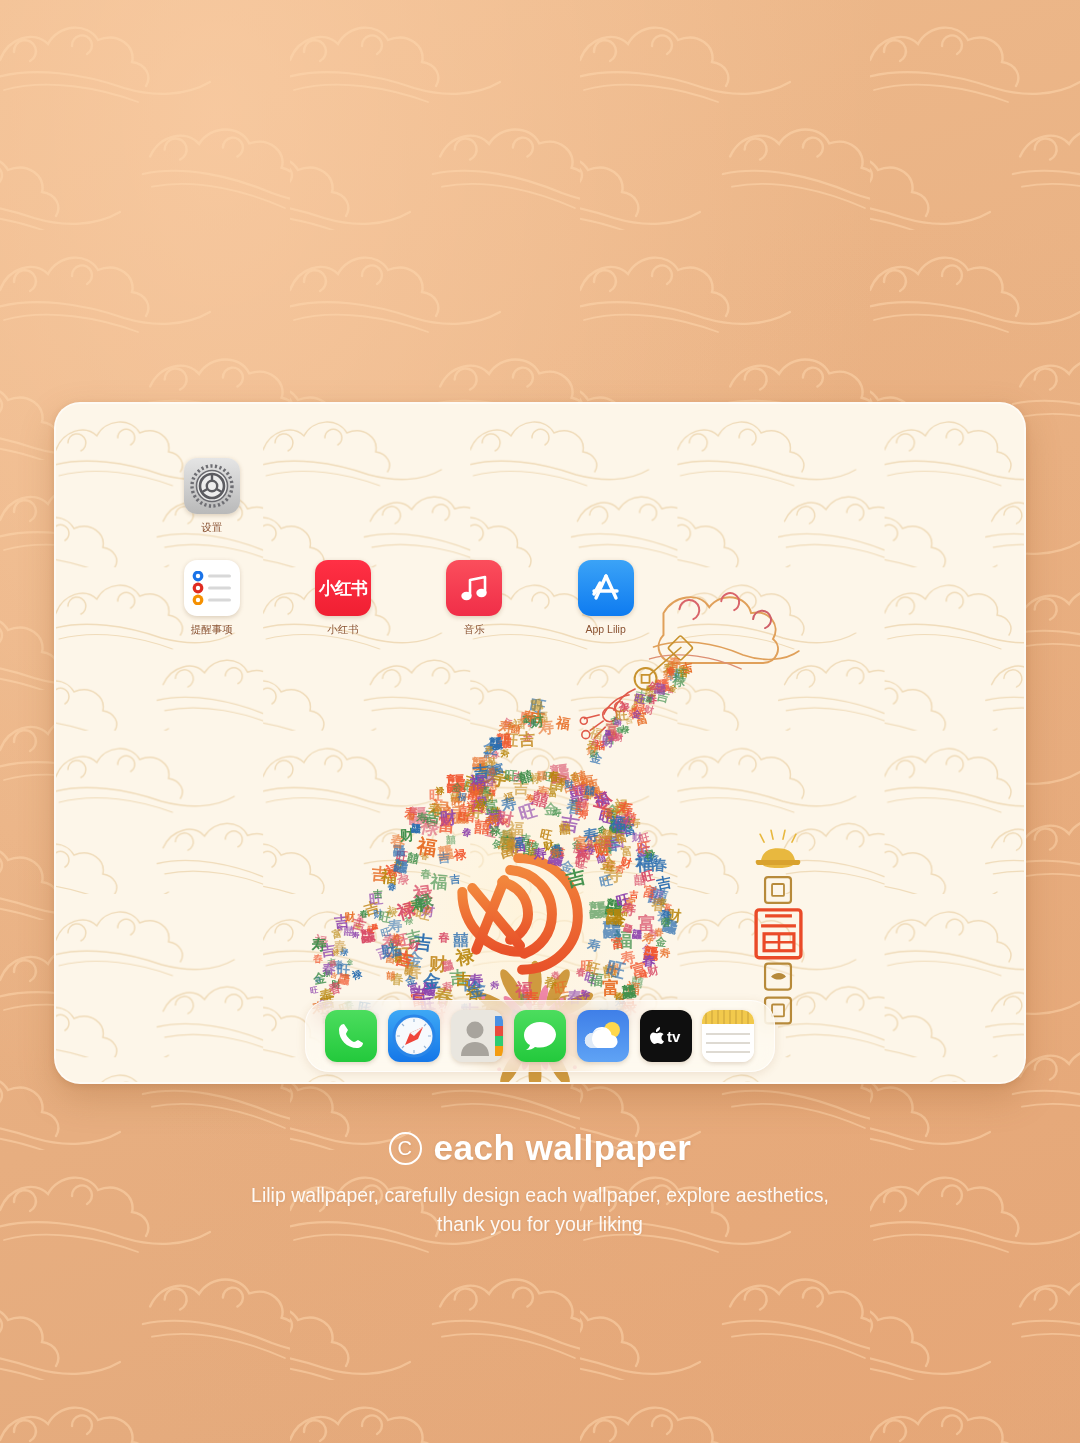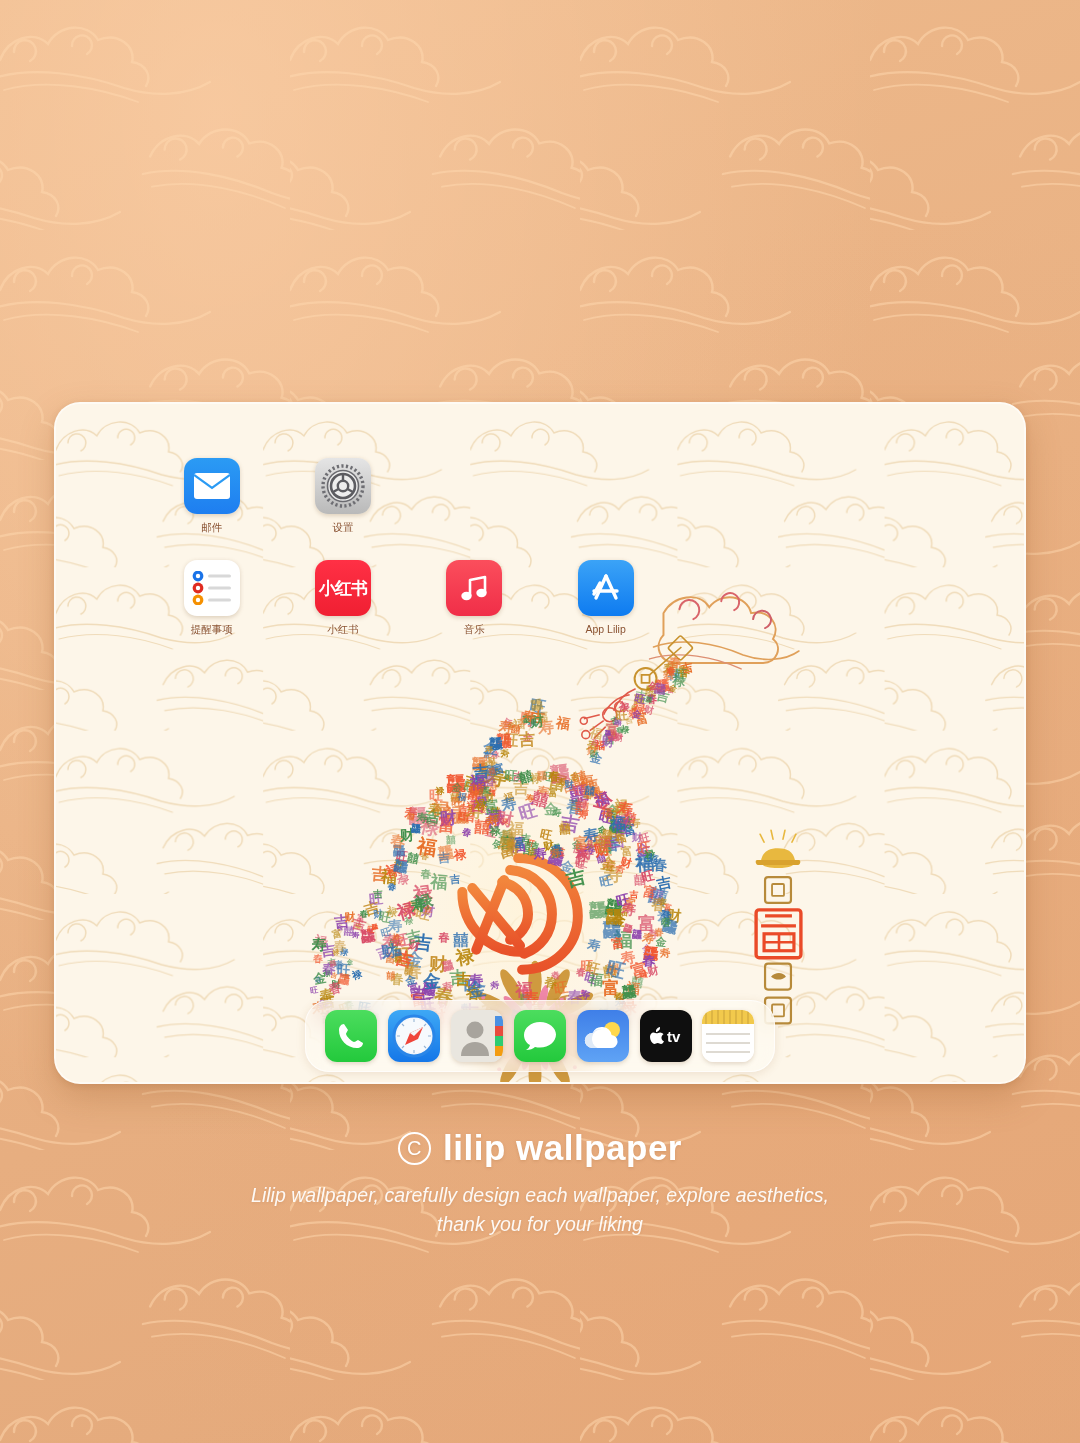--- a/index.html
+++ b/index.html
@@ -130,21 +130,21 @@
     font-size:35px; font-weight:700; letter-spacing:.5px;
     text-shadow:0 1px 3px rgba(160,100,50,.25);
     display:flex;align-items:center;justify-content:center;gap:12px;
   }
   #copyright-icon{
     width:33px;height:33px;border:2.6px solid #fff;border-radius:50%;
     display:inline-flex;align-items:center;justify-content:center;
     font-size:20px;font-weight:400;line-height:1;
   }
   #caption-sub{
-    margin-top:13px; font-size:19.5px; font-style:italic;
+    margin-top:13px; font-size:19.5px; 
     line-height:1.48; color:rgba(255,255,255,.93);
     text-shadow:0 1px 3px rgba(160,100,50,.2);
     max-width:600px;margin-left:auto;margin-right:auto;
   }
 </style>
 </head>
 <body>
 
 <div id="backdrop">
   <svg id="backdrop-clouds" viewBox="0 0 1080 1443" preserveAspectRatio="none">
@@ -809,29 +809,20 @@
       <span class="glyph" style="left: 288.473px; top: 576.148px; font-size: 11.5px; color: rgb(242, 86, 47); opacity: 0.71; transform: translate(-50%, -50%) rotate(10.2deg);">龘</span>
       <span class="glyph" style="left: 279.532px; top: 548.876px; font-size: 6.9px; color: rgb(200, 146, 46); opacity: 0.86; transform: translate(-50%, -50%) rotate(-11.9deg);">禄</span>
     </div>
 
 
   <div class="app-grid" id="row1">
 
 
 
 
-    <div class="app">
-      <div class="app-icon ic-mail">
-        <svg width="36" height="26" viewBox="0 0 36 26">
-          <rect x="0" y="0" width="36" height="26" rx="3" fill="#fff"></rect>
-          <path d="M0,2 L18,15 L36,2" fill="none" stroke="#2b9bf4" stroke-width="2.2"></path>
-        </svg>
-      </div>
-      <div class="app-label">邮件</div>
-    </div>
 
 
     <div class="app">
       <div class="app-icon ic-settings">
         <svg width="46" height="46" viewBox="0 0 46 46">
           <circle cx="23" cy="23" r="20" fill="none" stroke="#6e6e73" stroke-width="3.4" stroke-dasharray="2.2 2.4"></circle>
           <circle cx="23" cy="23" r="15.5" fill="#ededed" stroke="#6b6b70" stroke-width="1.6"></circle>
           <circle cx="23" cy="23" r="12" fill="none" stroke="#5c5c61" stroke-width="2.6"></circle>
           <circle cx="23" cy="23" r="5.2" fill="none" stroke="#5c5c61" stroke-width="2.4"></circle>
           <path d="M23,11.2 L23,17.8 M13.2,29 L18.8,25.8 M32.8,29 L27.2,25.8" stroke="#5c5c61" stroke-width="2.4"></path>
@@ -960,16 +951,16 @@
           <path d="M4,24 h44 M4,33 h44 M4,42 h44"></path>
         </g>
       </svg>
     </div>
   </div>
 </div>
 
 <div id="caption">
   <div id="caption-title">
     <span id="copyright-icon">C</span>
-    <span>lilip wallpaper</span>
+    <span>each wallpaper</span>
   </div>
   <div id="caption-sub">Lilip wallpaper, carefully design each wallpaper, explore aesthetics, thank you for your liking</div>
 </div>
 
 </body></html>

